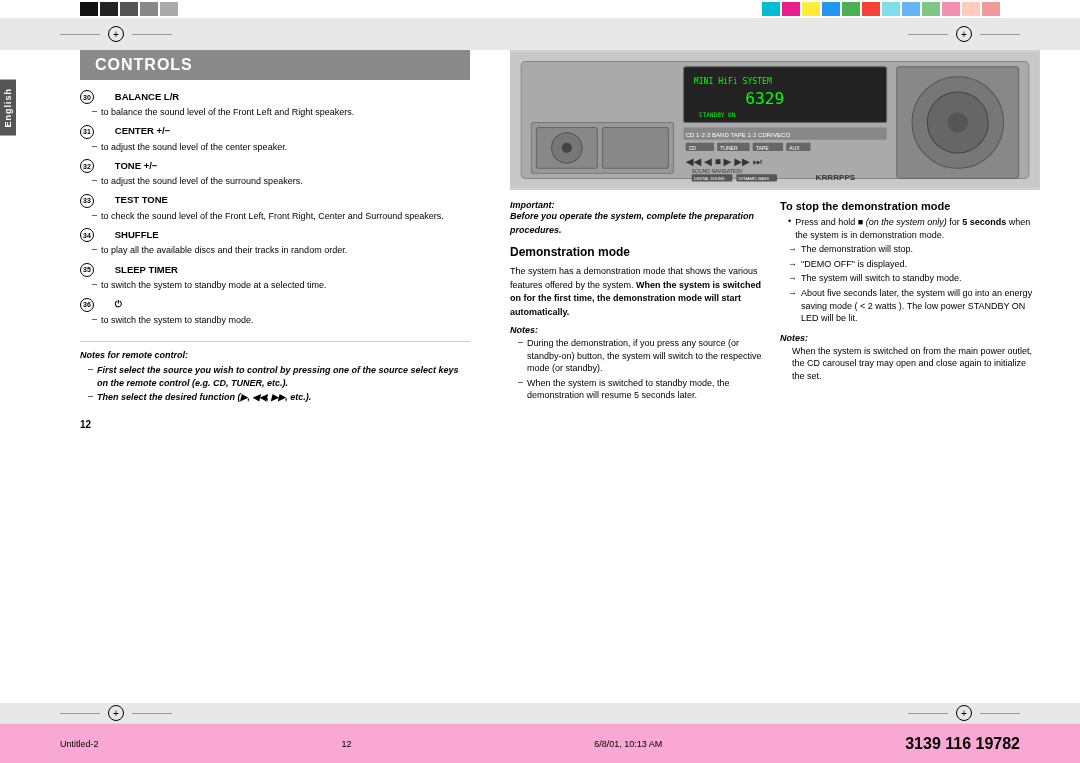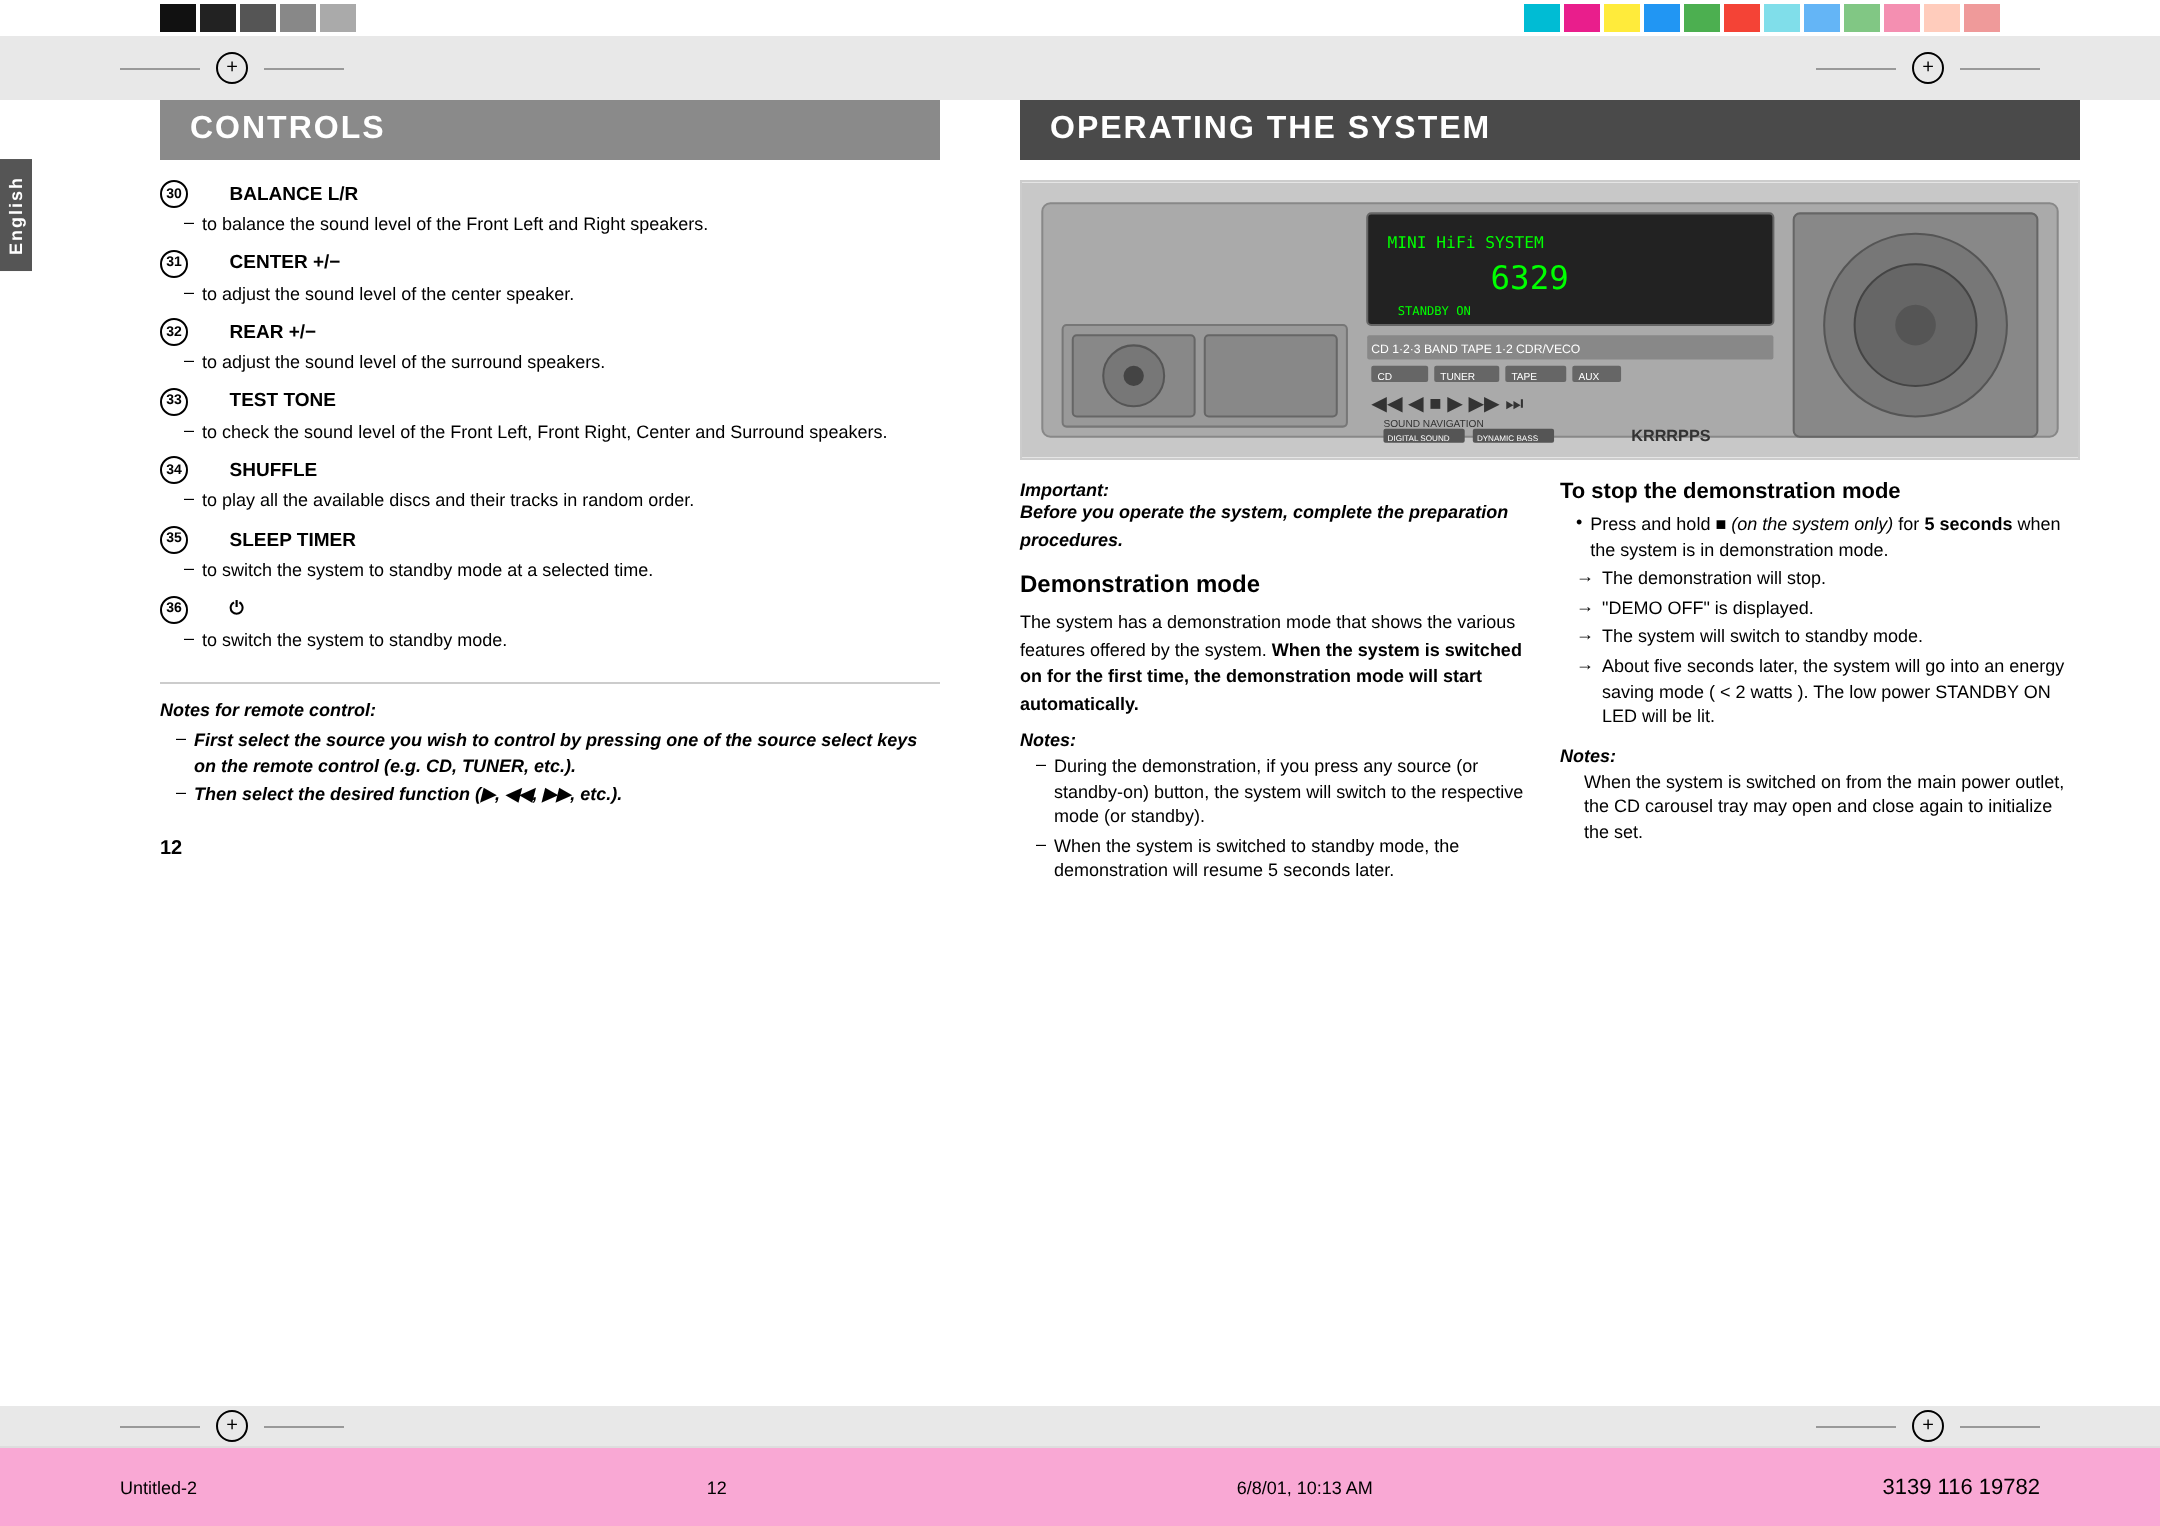--- a/index.html
+++ b/index.html
@@ -367,21 +367,21 @@
         </div>
         <div class="dash-item">
           <span class="dash">–</span>
           <span class="dash-text">to adjust the sound level of the center speaker.</span>
         </div>
       </div>
 
       <div class="control-item">
         <div>
           <span class="circle-num">32</span>
-          <span class="control-title bold">REAR +/−</span>
+          <span class="control-title bold">TONE +/−</span>
         </div>
         <div class="dash-item">
           <span class="dash">–</span>
           <span class="dash-text">to adjust the sound level of the surround speakers.</span>
         </div>
       </div>
 
       <div class="control-item">
         <div>
           <span class="circle-num">33</span>
@@ -439,23 +439,20 @@
       </div>
 
       <div style="margin-top: 15px;">
         <span class="bold">12</span>
       </div>
     </div>
   </div>
 
   <div class="right-column">
 
-    <div class="section-header dark">
-      <span>Operating the System</span>
-    </div>
 
     <div class="device-image">
       <svg class="device-svg" viewBox="0 0 520 135" xmlns="http://www.w3.org/2000/svg">
 
         <rect width="520" height="135" fill="#c8c8c8"></rect>
 
         <rect x="10" y="10" width="500" height="115" rx="4" fill="#aaa" stroke="#888" stroke-width="1"></rect>
 
         <rect x="170" y="15" width="200" height="55" rx="2" fill="#222" stroke="#666" stroke-width="1"></rect>
 
@@ -580,14 +577,14 @@
     <div style="width:40px; height:1px; background:#999;"></div>
     <div class="reg-mark"></div>
     <div style="width:40px; height:1px; background:#999;"></div>
   </div>
 </div>
 
 <div class="footer">
   <span>Untitled-2</span>
   <span>12</span>
   <span>6/8/01, 10:13 AM</span>
-  <span style="font-weight:normal; font-size:11px;">3139 116 19782</span>
+  <span style="font-weight:bold; font-size:16px;">3139 116 19782</span>
 </div>
 
 </body></html>

